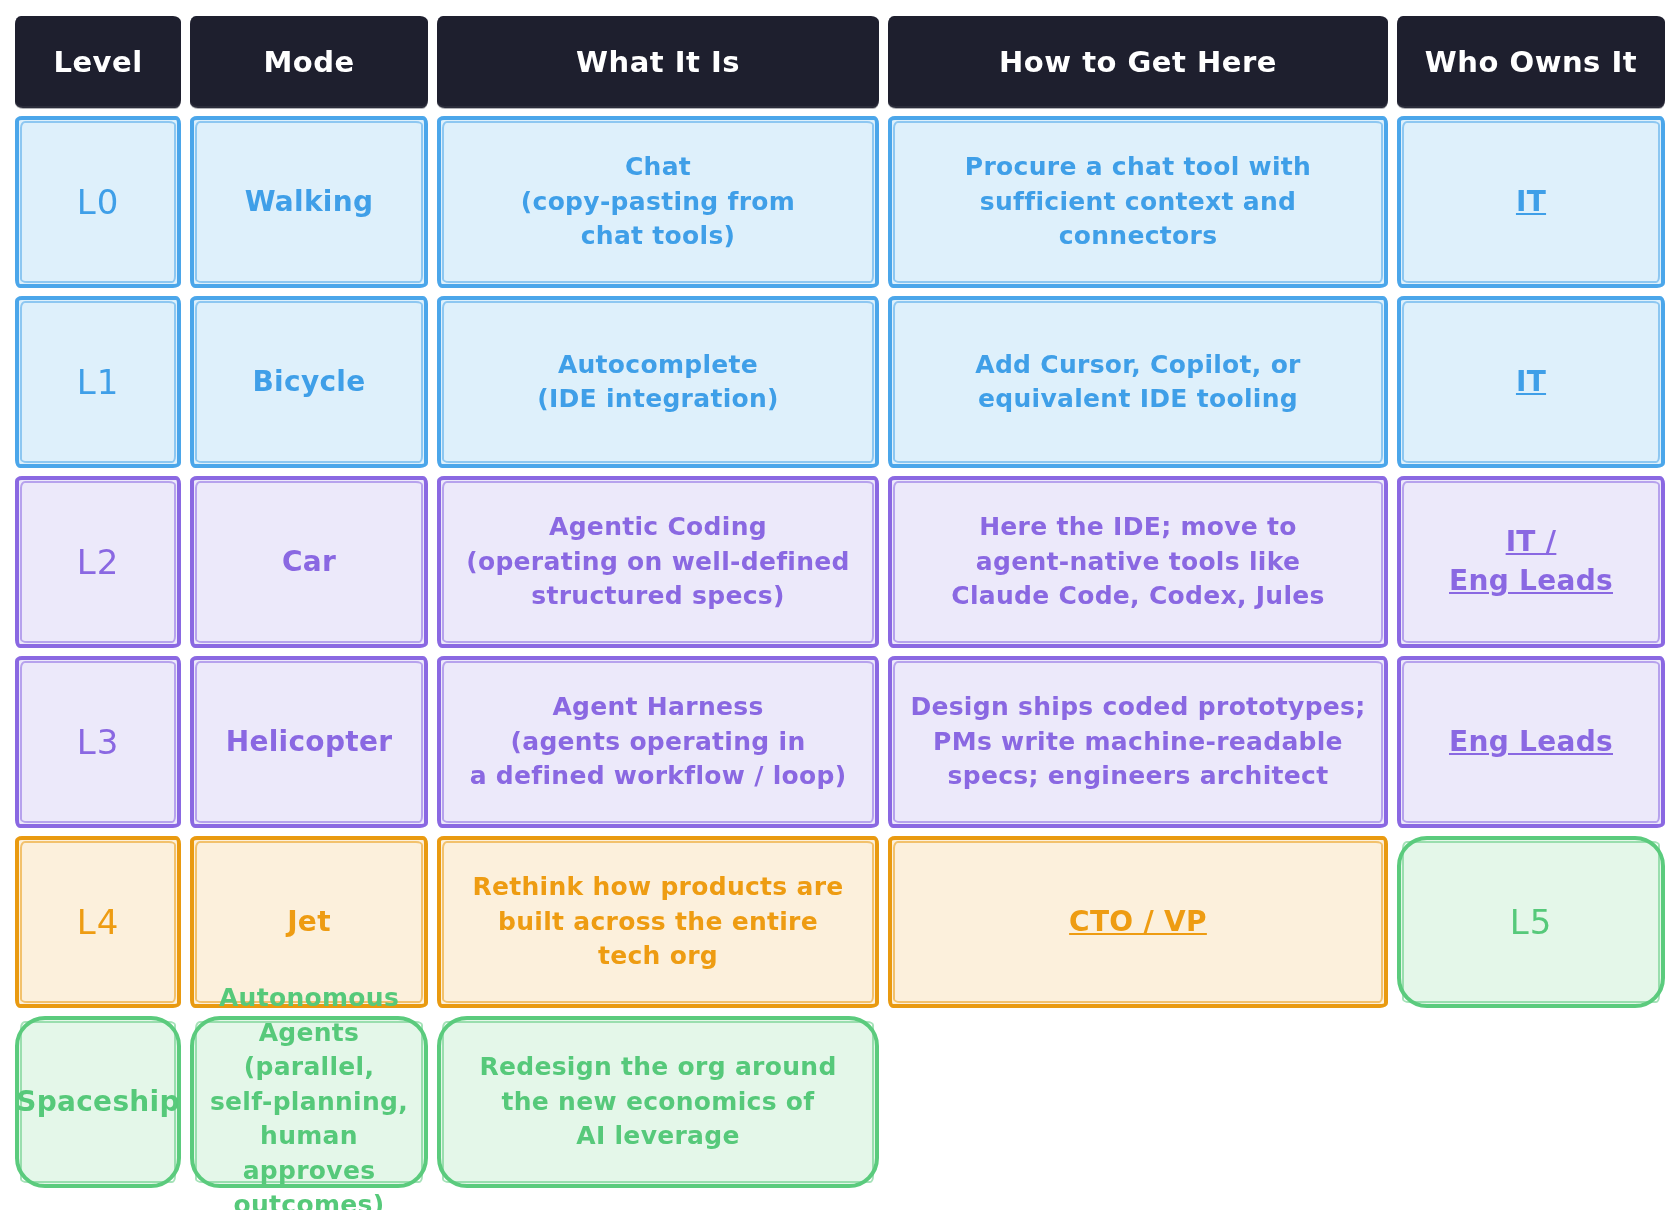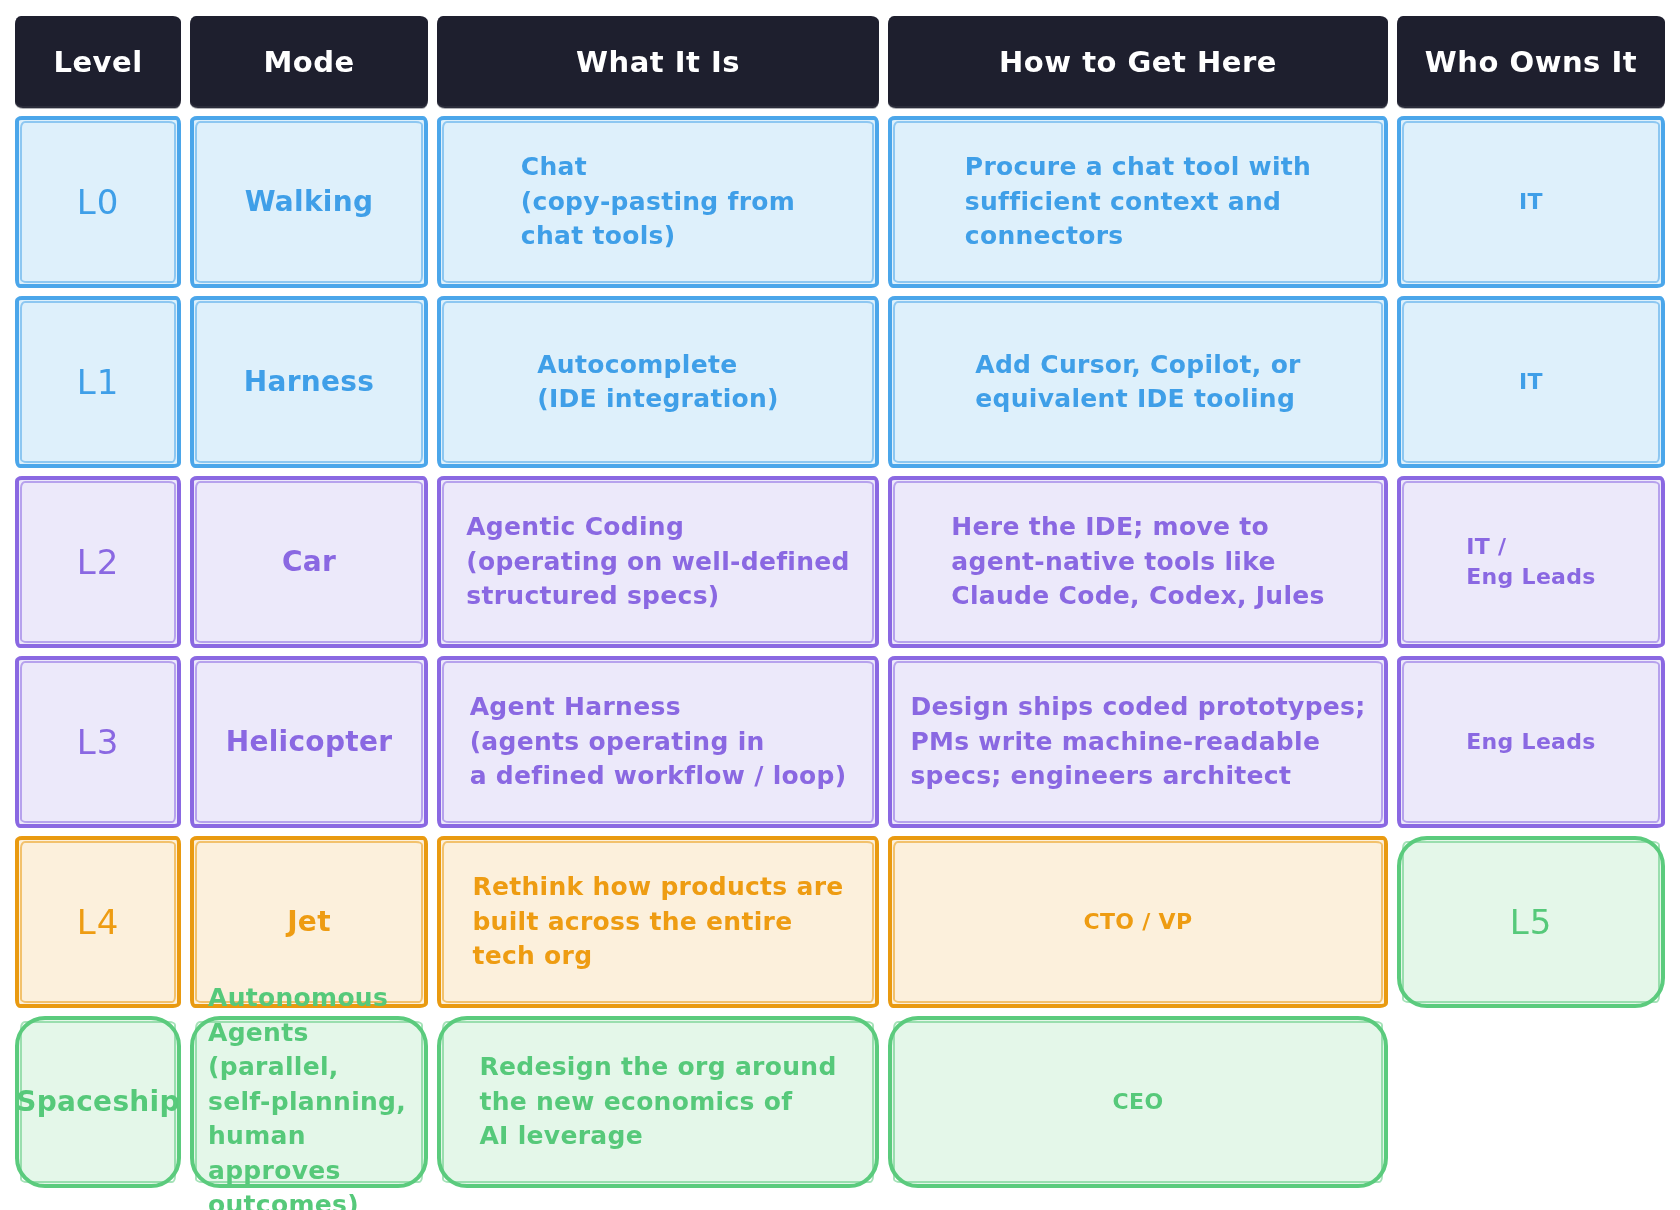--- a/index.html
+++ b/index.html
@@ -32,41 +32,42 @@
     letter-spacing: 0.5px;
     box-shadow: inset 0 -2px 0 rgba(255,255,255,0.06), 0 1px 0 rgba(30,31,46,0.35);
   }
   .cell {
     position: relative;
     border: 4px solid;
     border-radius: 7px 5px 8px 5px / 5px 8px 5px 8px;
     display: flex;
     align-items: center;
     justify-content: center;
+    text-align: center;
     white-space: pre-line;
     font-weight: 600;
     font-size: 25px;
     line-height: 1.38;
     padding: 6px 14px;
     letter-spacing: 0.3px;
   }
   
   .cell::after {
     content: "";
     position: absolute;
     inset: 1px;
     border: 2px solid;
     border-color: inherit;
     border-radius: 5px 7px 4px 7px / 7px 4px 7px 4px;
     opacity: 0.55;
     pointer-events: none;
   }
   .cell.level { font-size: 34px; font-weight: 400; letter-spacing: 1px; }
   .cell.mode  { font-size: 28px; }
-  .cell.who   { font-size: 22px; }
+  .cell.who   { font-size: 28px; text-decoration: underline; }
 
   .cell[data-theme="blue"]   { border-color: var(--blue-border);   background: var(--blue-fill);   color: var(--blue-text); }
   .cell[data-theme="purple"] { border-color: var(--purple-border); background: var(--purple-fill); color: var(--purple-text); }
   .cell[data-theme="orange"] { border-color: var(--orange-border); background: var(--orange-fill); color: var(--orange-text); }
   .cell[data-theme="green"]  { border-color: var(--green-border);  background: var(--green-fill);  color: var(--green-text); border-radius: 30px; }
 </style>
 </head>
 <body>
 
 <div class="canvas">
@@ -82,21 +83,21 @@
     <div class="cell mode" data-theme="blue">Walking</div>
     <div class="cell what" data-theme="blue">Chat
 (copy-pasting from
 chat tools)</div>
     <div class="cell how" data-theme="blue">Procure a chat tool with
 sufficient context and
 connectors</div>
     <div class="cell who" data-theme="blue">IT</div>
 
     <div class="cell level" data-theme="blue">L1</div>
-    <div class="cell mode" data-theme="blue">Harness</div>
+    <div class="cell mode" data-theme="blue">Bicycle</div>
     <div class="cell what" data-theme="blue">Autocomplete
 (IDE integration)</div>
     <div class="cell how" data-theme="blue">Add Cursor, Copilot, or
 equivalent IDE tooling</div>
     <div class="cell who" data-theme="blue">IT</div>
 
     <div class="cell level" data-theme="purple">L2</div>
     <div class="cell mode" data-theme="purple">Car</div>
     <div class="cell what" data-theme="purple">Agentic Coding
 (operating on well-defined
@@ -125,16 +126,15 @@
     <div class="cell who" data-theme="orange">CTO / VP</div>
 
     <div class="cell level" data-theme="green">L5</div>
     <div class="cell mode" data-theme="green">Spaceship</div>
     <div class="cell what" data-theme="green">Autonomous Agents
 (parallel, self-planning,
 human approves outcomes)</div>
     <div class="cell how" data-theme="green">Redesign the org around
 the new economics of
 AI leverage</div>
-    <div class="cell who" data-theme="green">CEO</div>
 
   </div>
 </div>
 
 </body></html>

